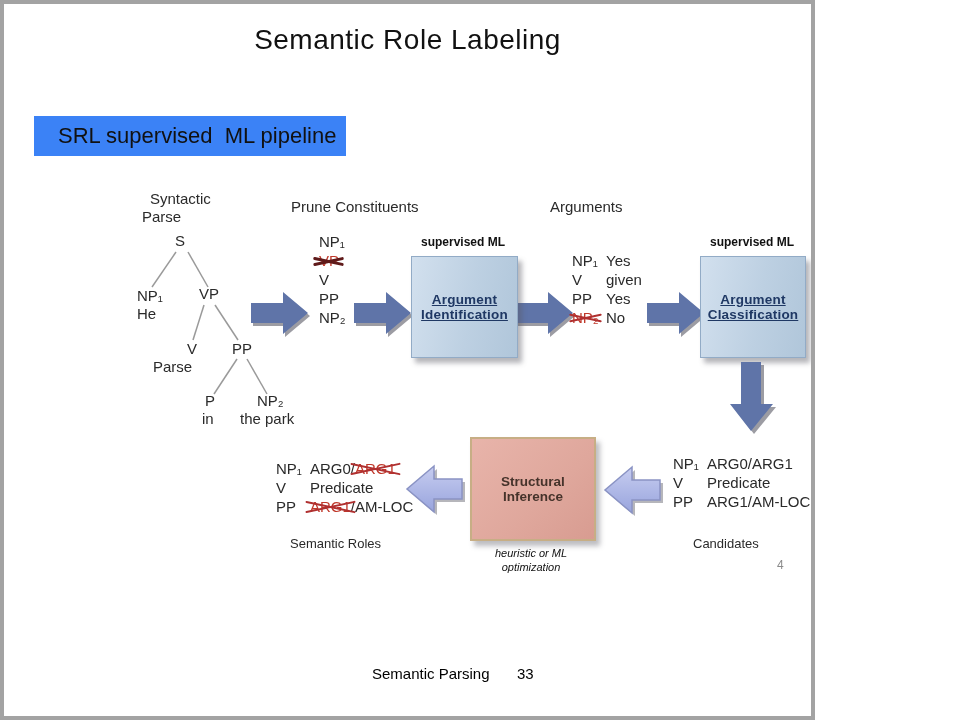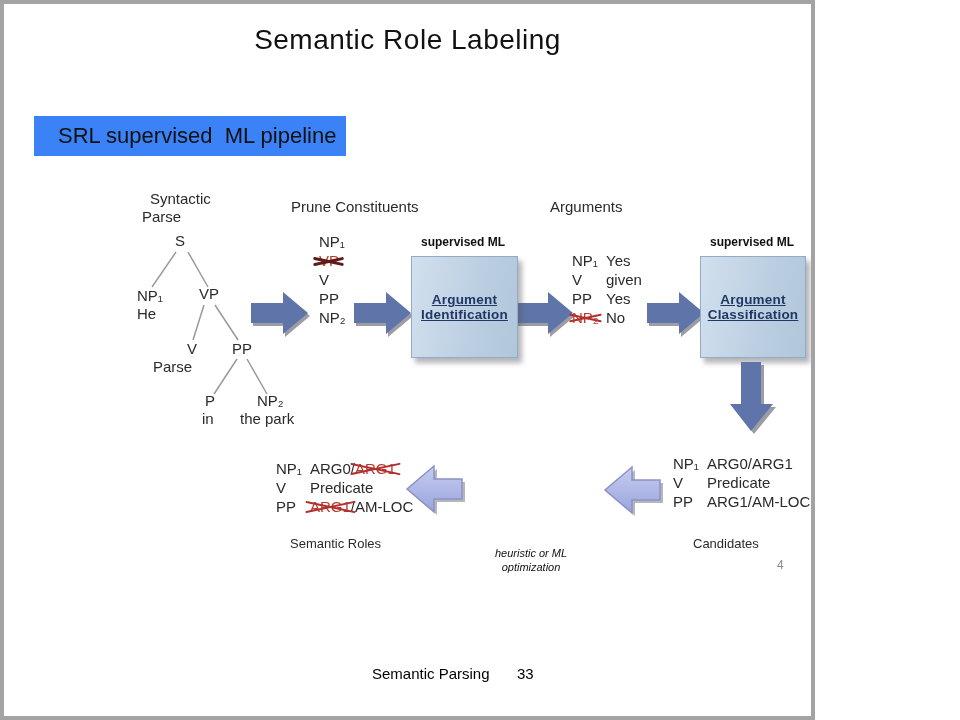--- a/index.html
+++ b/index.html
@@ -184,20 +184,24 @@
     <defs>
       <linearGradient id="lav2" x1="0" y1="0" x2="0" y2="1">
         <stop offset="0" stop-color="#c7cdf0"></stop>
           <stop offset="1" stop-color="#98a4dd"></stop>
       </linearGradient>
     </defs>
     <polygon points="61,19 33,19 33,6 6,29 33,52 33,39 61,39" fill="#6e6e78" opacity=".5"></polygon>
     <polygon points="58,16 30,16 30,3 3,26 30,49 30,36 58,36" fill="url(#lav2)" stroke="#8a93c4" stroke-width="1.5"></polygon>
   </svg>
 
+  <div class="abs salmonbox" style="left:466px;top:433px;width:122px;height:100px">
+    <div>Structural</div>
+    <div>Inference</div>
+  </div>
   <div class="abs note" style="left:527px;top:542px;transform:translateX(-50%)">
     <div>heuristic or ML</div>
     <div>optimization</div>
   </div>
 
   <div class="abs list" style="left:272px;top:455px">
     <div class="row">
       <span class="c1">NP₁</span>
       <span>ARG0/</span>
       <span class="struck">

